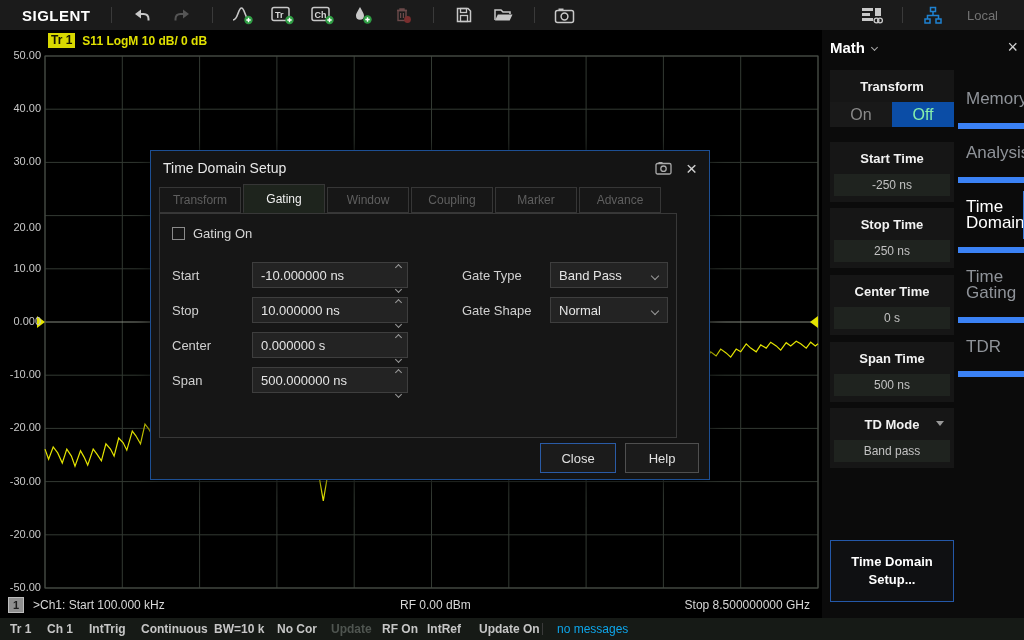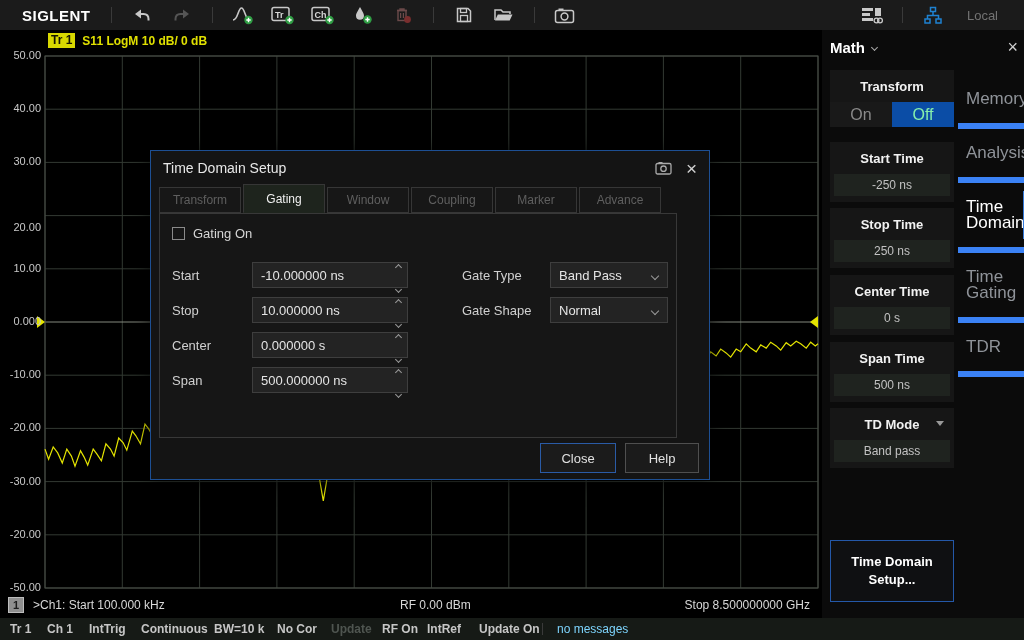--- a/index.html
+++ b/index.html
@@ -95,21 +95,21 @@
     border-bottom:6px solid #3b82f6;}
   .menu-item.active{color:#fff;}
   .menu-item.active::after{content:"";position:absolute;right:-2px;top:8px;bottom:8px;width:3px;background:#3579d8;}
 
   
   .statusbar{position:absolute;left:0;top:618px;width:1024px;height:22px;background:#161a16;
     display:flex;align-items:center;}
   .sitem{color:#c6c6c6;font-size:12px;font-weight:600;position:absolute;top:4px;}
   .sitem.dim{color:#4f5550;}
   .ssep{position:absolute;left:542px;top:5px;width:1px;height:12px;background:#3a3a3a;}
-  .smsg{position:absolute;left:557px;top:4px;color:#7dd3fc;font-size:12px;text-align:right;}
+  .smsg{position:absolute;left:557px;top:4px;color:#0ea5e9;font-size:12px;text-align:right;}
 
   svg.icon{display:block;}
 </style>
 </head>
 <body>
 
 <div class="screen">
 
   <header class="toolbar">
     <span class="brand">SIGLENT</span>

